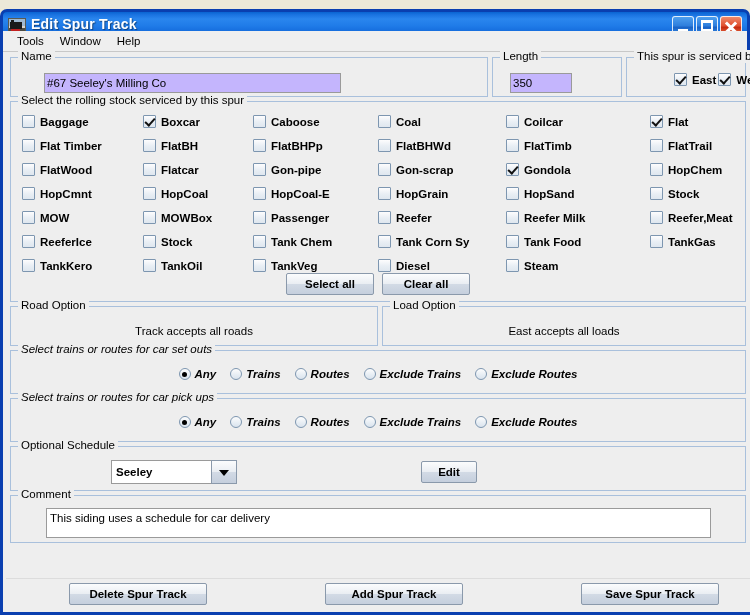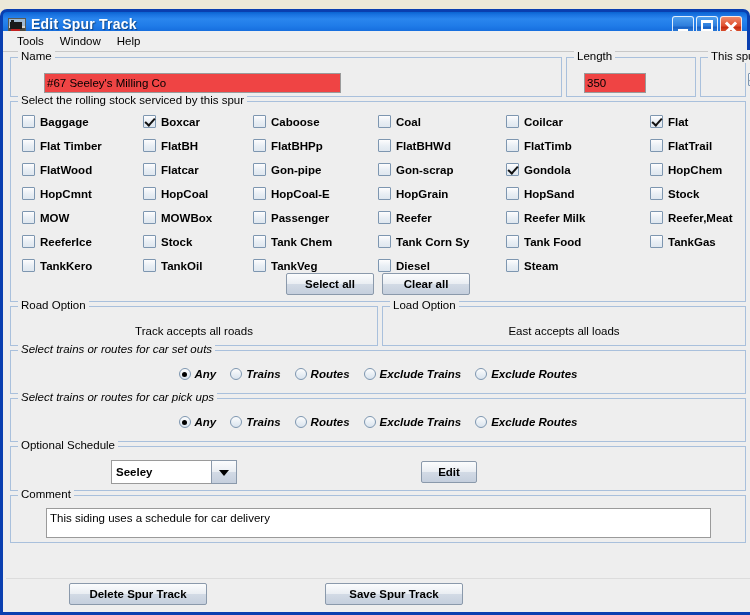--- a/index.html
+++ b/index.html
@@ -144,27 +144,27 @@
     background: #eeeeee;
     padding: 0 3px;
     font-size: 11.5px;
     color: #000;
     white-space: nowrap;
     line-height: 13px;
   }
 
   
   .row1 { display: flex; gap: 4px; height: 44px; }
-  .g-name  { width: 552px; }
+  .g-name  { width: 478px; }
   .g-len   { width: 130px; }
   .g-dir   { flex: 1; }
 
   .textfield {
     border: 1px solid #9a9a9a;
-    background: #ef4444;
+    background: #c4b5fd;
     font-family: "Liberation Sans", sans-serif;
     font-size: 11.5px;
     color: #000;
     padding: 1px 2px;
     box-sizing: border-box;
     height: 20px;
     line-height: 17px;
   }
   .name-field { position: absolute; left: 33px; top: 15px; width: 297px; }
   .len-field  { position: absolute; left: 17px; top: 15px; width: 62px; }
@@ -669,17 +669,18 @@
 
       <div class="group g-comment">
         <div class="legend">Comment</div>
         <div class="comment-area">This siding uses a schedule for car delivery</div>
       </div>
 
     </div>
 
     <div class="bottom-bar">
       <div class="btn wide bb-1">Delete Spur Track</div>
+      <div class="btn wide bb-2">Add Spur Track</div>
       <div class="btn wide bb-3">Save Spur Track</div>
     </div>
 
   </div>
 </div>
 
 </body></html>

